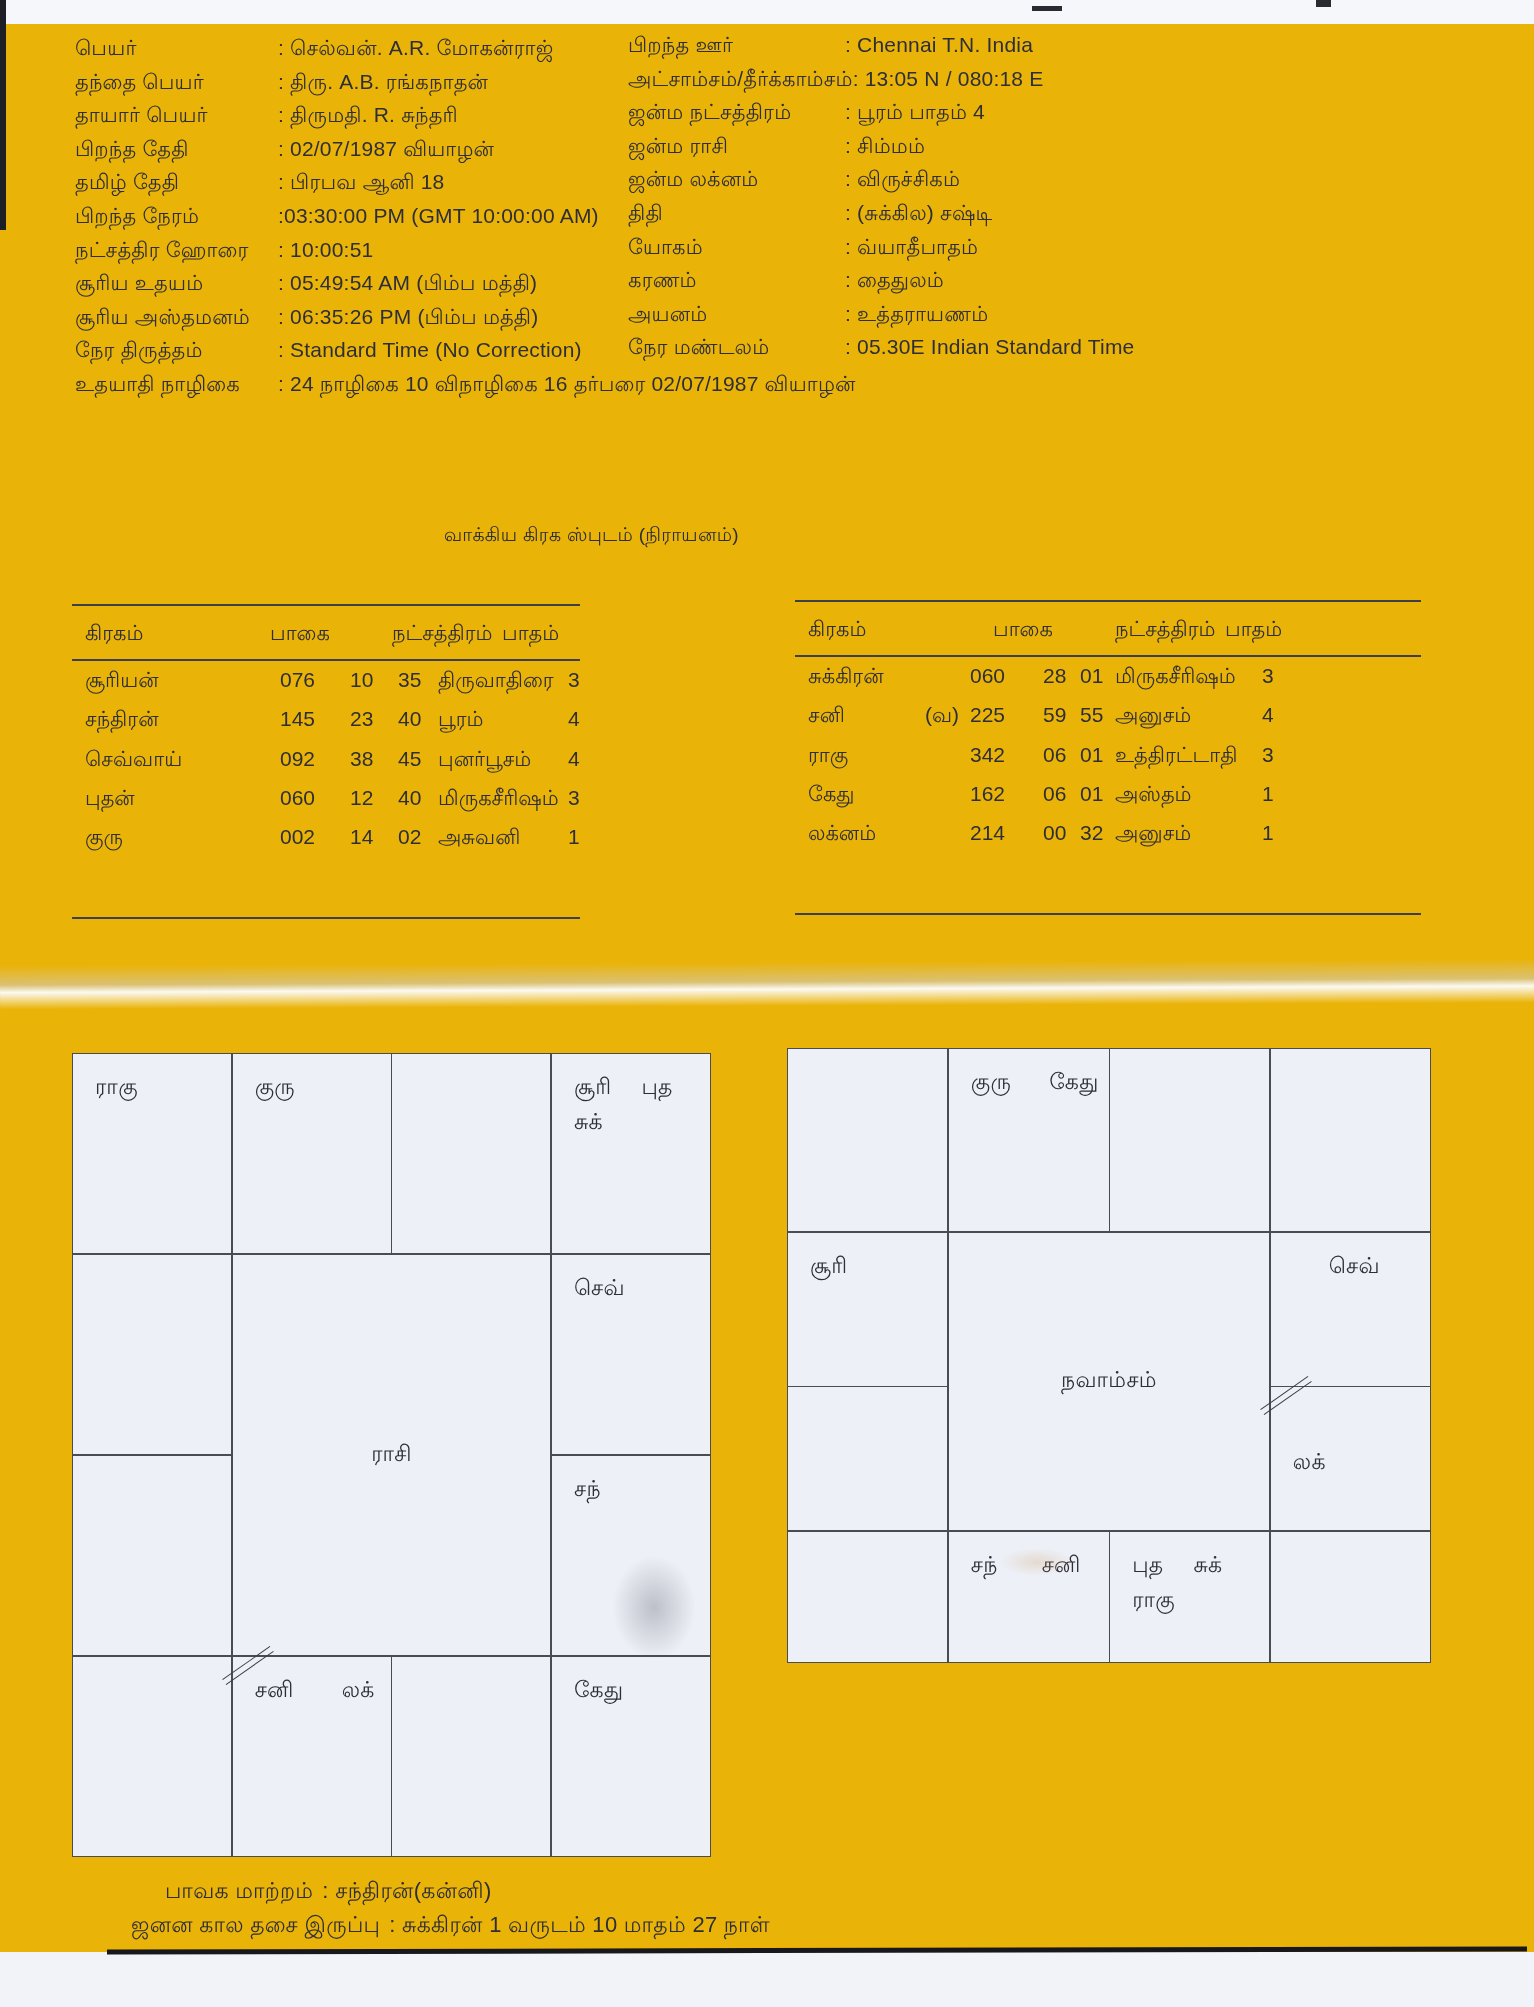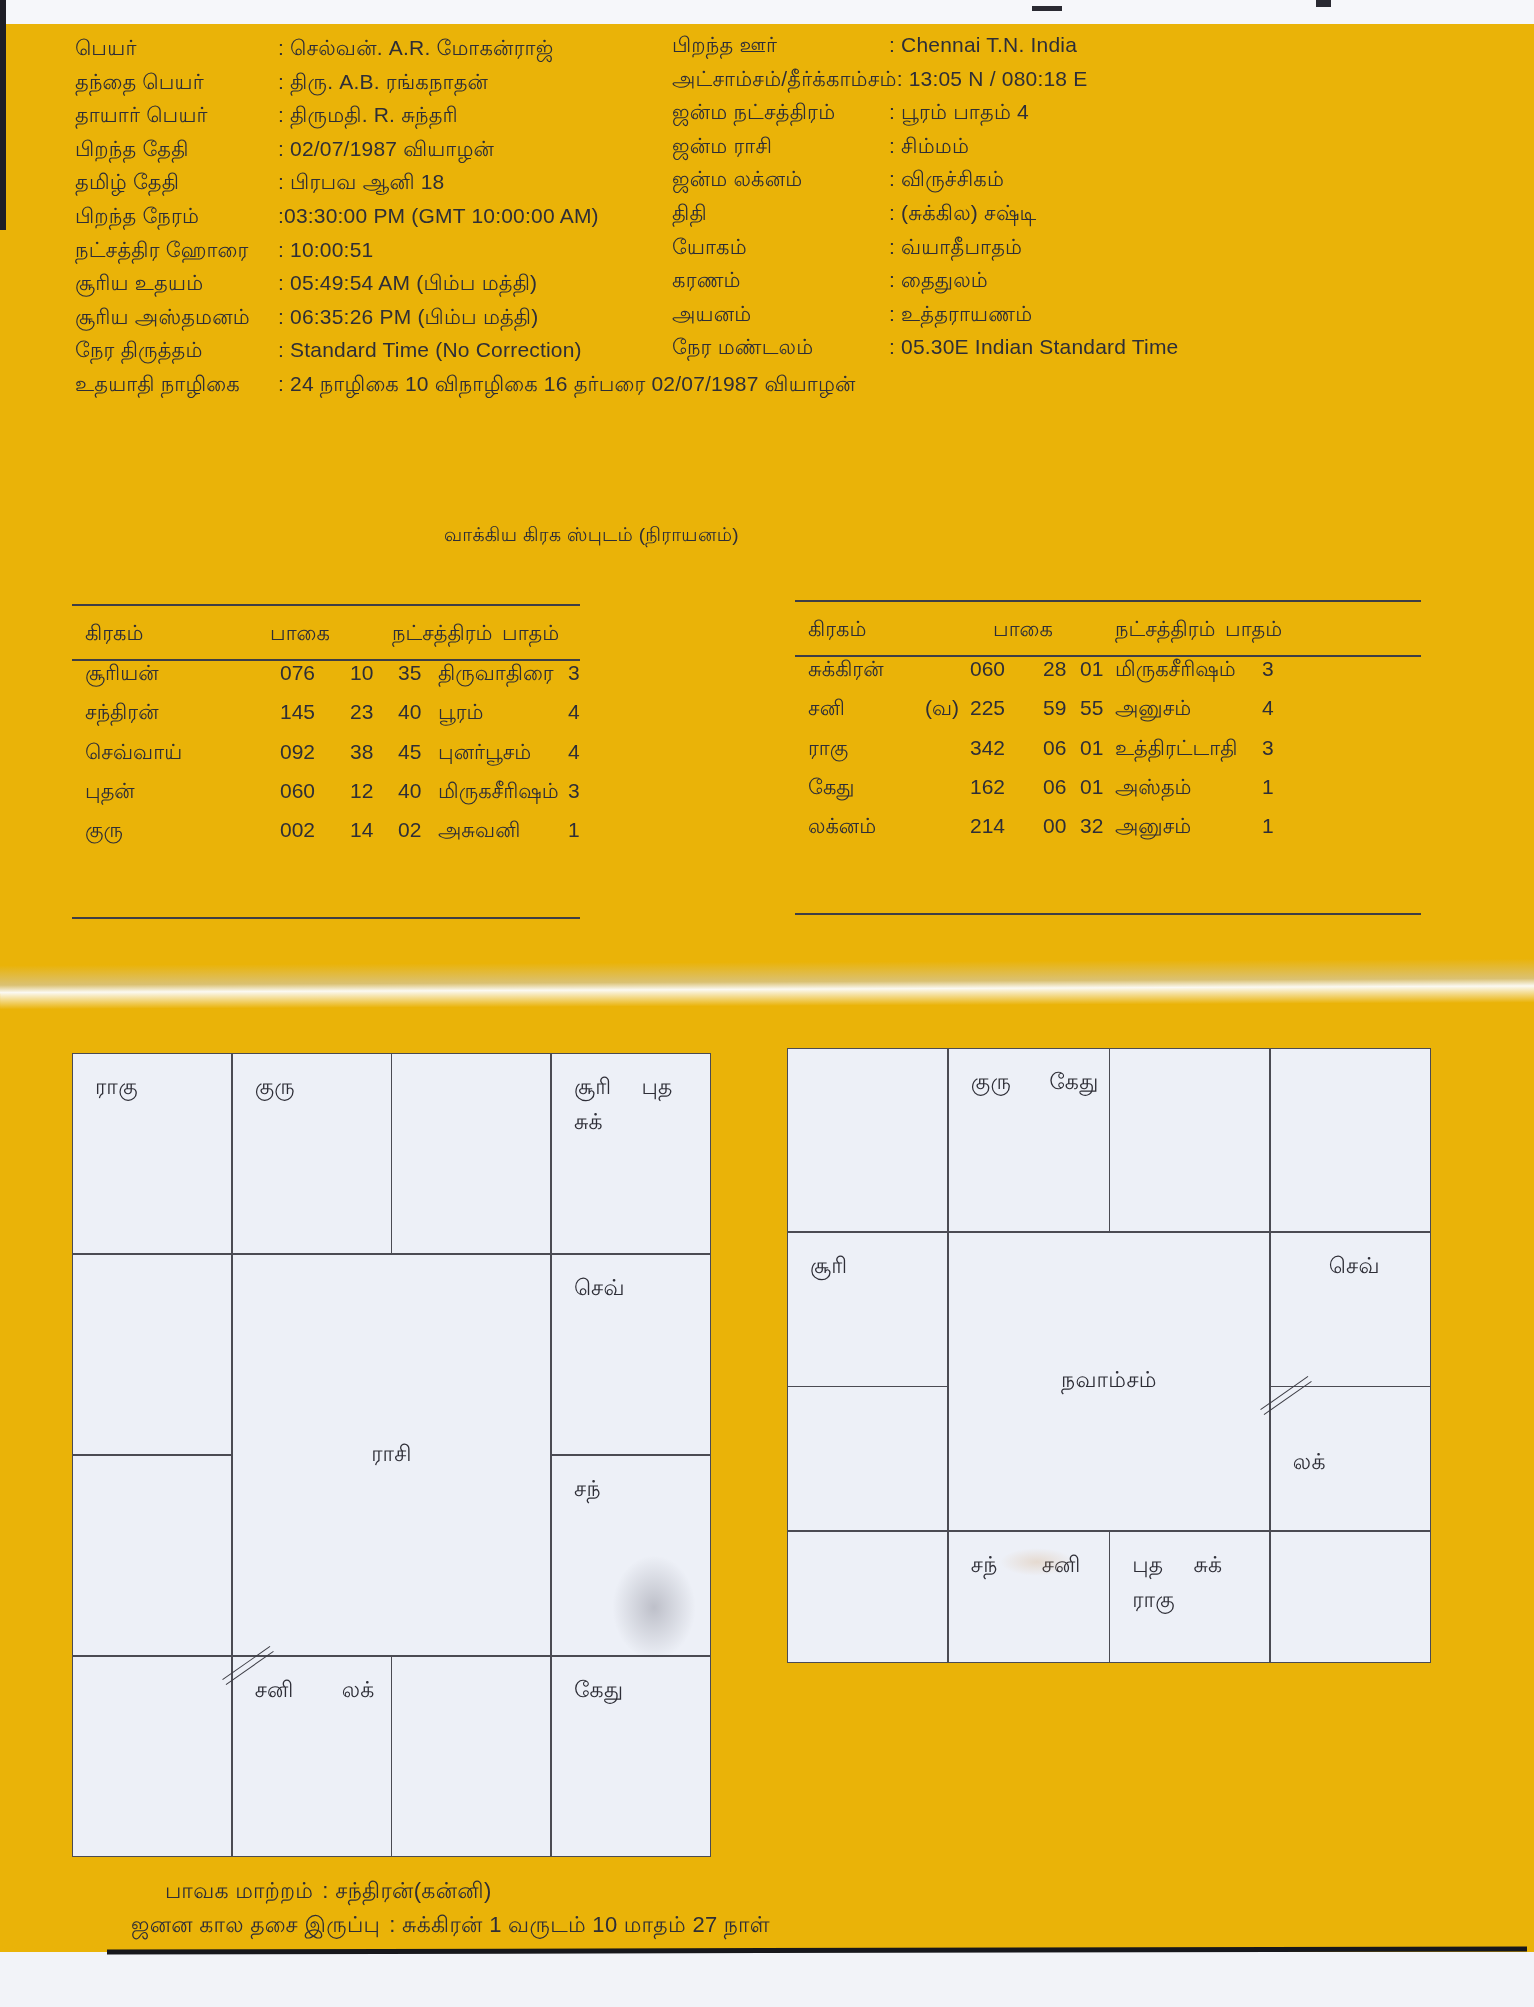--- a/index.html
+++ b/index.html
@@ -7,33 +7,33 @@
         font-family:"Liberation Sans","DejaVu Sans",sans-serif;color:#2e2e37;}
   .top-strip{position:absolute;left:0;top:0;width:100%;height:24px;background:#f6f7fa;}
   .bottom-strip{position:absolute;left:0;top:1952px;width:100%;height:55px;background:#f2f3f8;}
 
   
   .hdr{position:absolute;font-size:21px;letter-spacing:.2px;}
   .hdr .row{display:flex;height:33.6px;align-items:flex-start;white-space:nowrap;}
   #hleft{left:75px;top:36px;width:640px;}
   #hleft .lbl{flex:0 0 203px;}
   #hright{left:628px;top:33px;width:900px;}
-  #hright .lbl{min-width:217px;margin-left:44px;}
+  #hright .lbl{min-width:217px;}
   .val{white-space:nowrap;}
 
   .section-title{position:absolute;left:444px;top:524px;font-size:19px;letter-spacing:.3px;}
 
   
   .ptable{position:absolute;border-top:2px solid #3e3e46;border-bottom:2px solid #3e3e46;height:311px;}
   #ptable-left{left:72px;top:604px;width:508px;}
   #ptable-right{left:795px;top:600px;width:626px;}
   .thead{position:relative;height:53px;border-bottom:2px solid #3e3e46;font-size:21px;}
   .thead span{position:absolute;top:15px;white-space:nowrap;}
   .th-graham{left:13px}.th-paagai{left:198px}.th-nak{left:320px}.th-paadham{left:430px}
-  .tbody{}
+  .tbody{padding-top:7px;}
   .trow{display:grid;height:39.3px;font-size:21px;padding-left:13px;white-space:nowrap;}
   #ptable-left .trow{grid-template-columns:195px 70px 48px 40px 130px 36px;}
   #ptable-right .trow{grid-template-columns:117px 45px 73px 37px 35px 147px 40px;}
 
   
   .chart{position:absolute;display:grid;grid-template-columns:repeat(4,1fr);
          gap:1.6px;background:#4b4b53;border:1.6px solid #4b4b53;}
   #rasi-chart{left:72px;top:1053px;width:637px;height:802px;grid-template-rows:repeat(4,1fr);}
   #nav-chart{left:787px;top:1048px;width:642px;height:613px;grid-template-rows:182px 153px 143px 1fr;}
   .cc{background:#edf0f7;position:relative;padding:20px 10px 0 22px;font-size:22px;letter-spacing:.3px;white-space:nowrap;}

